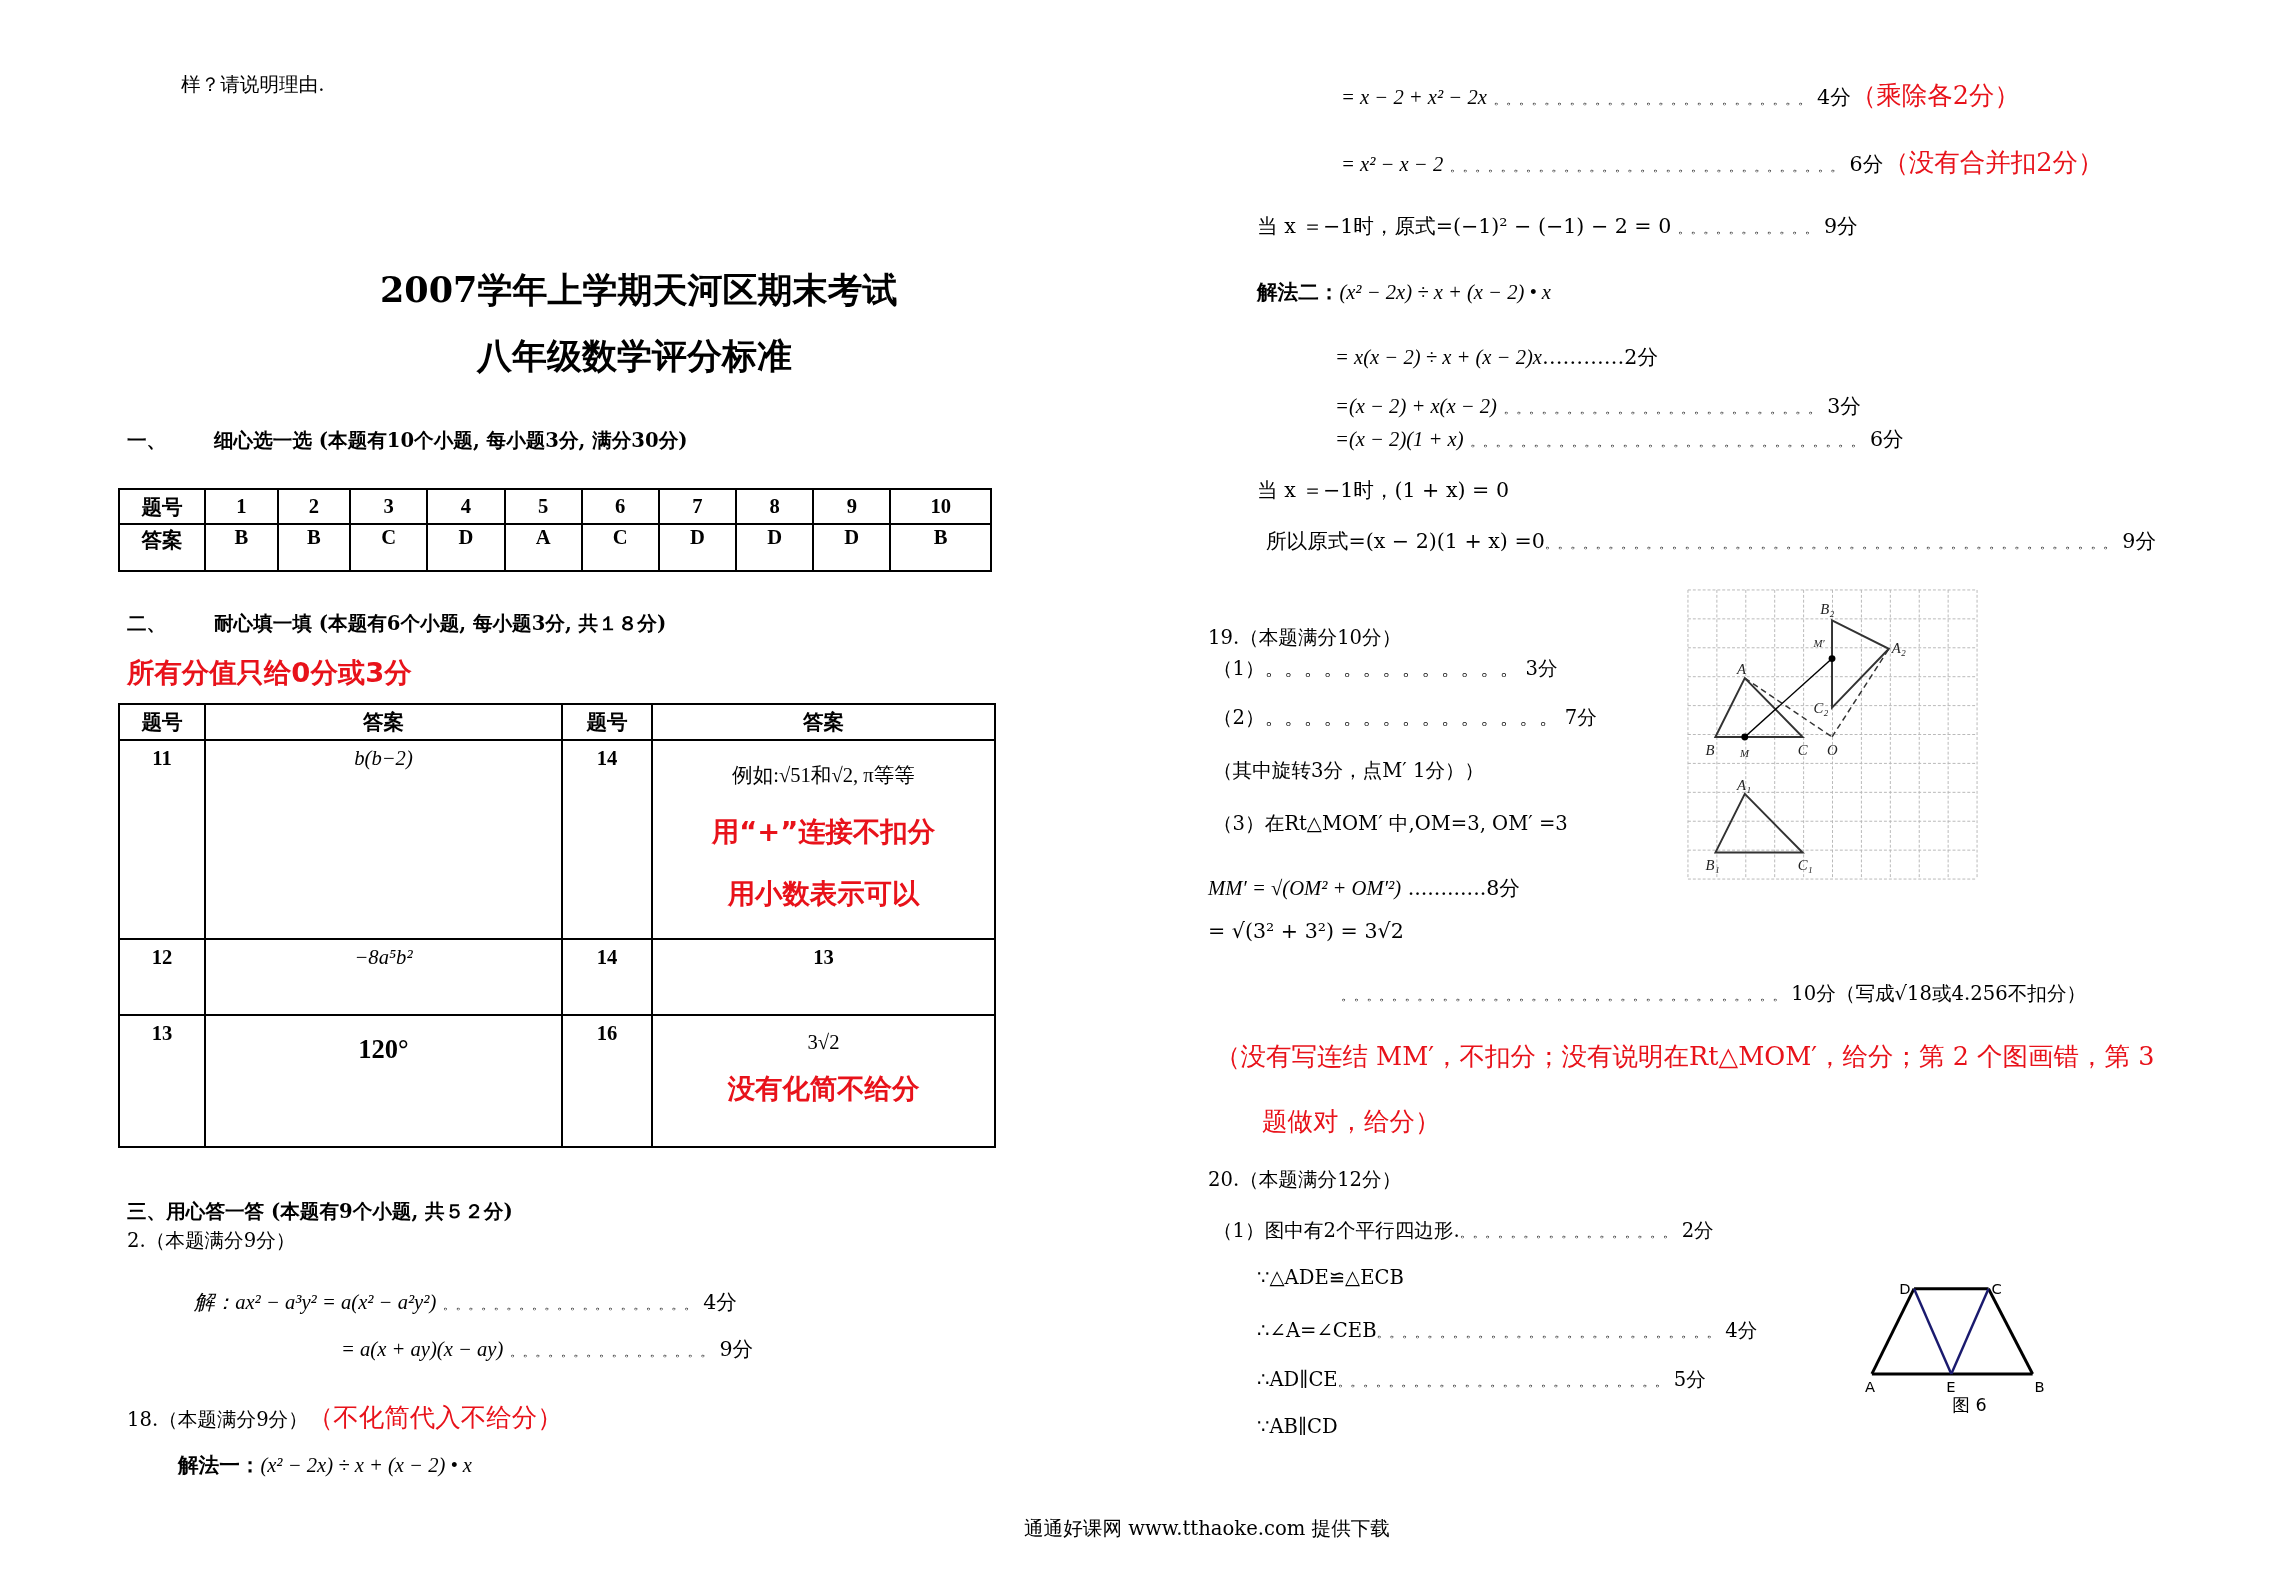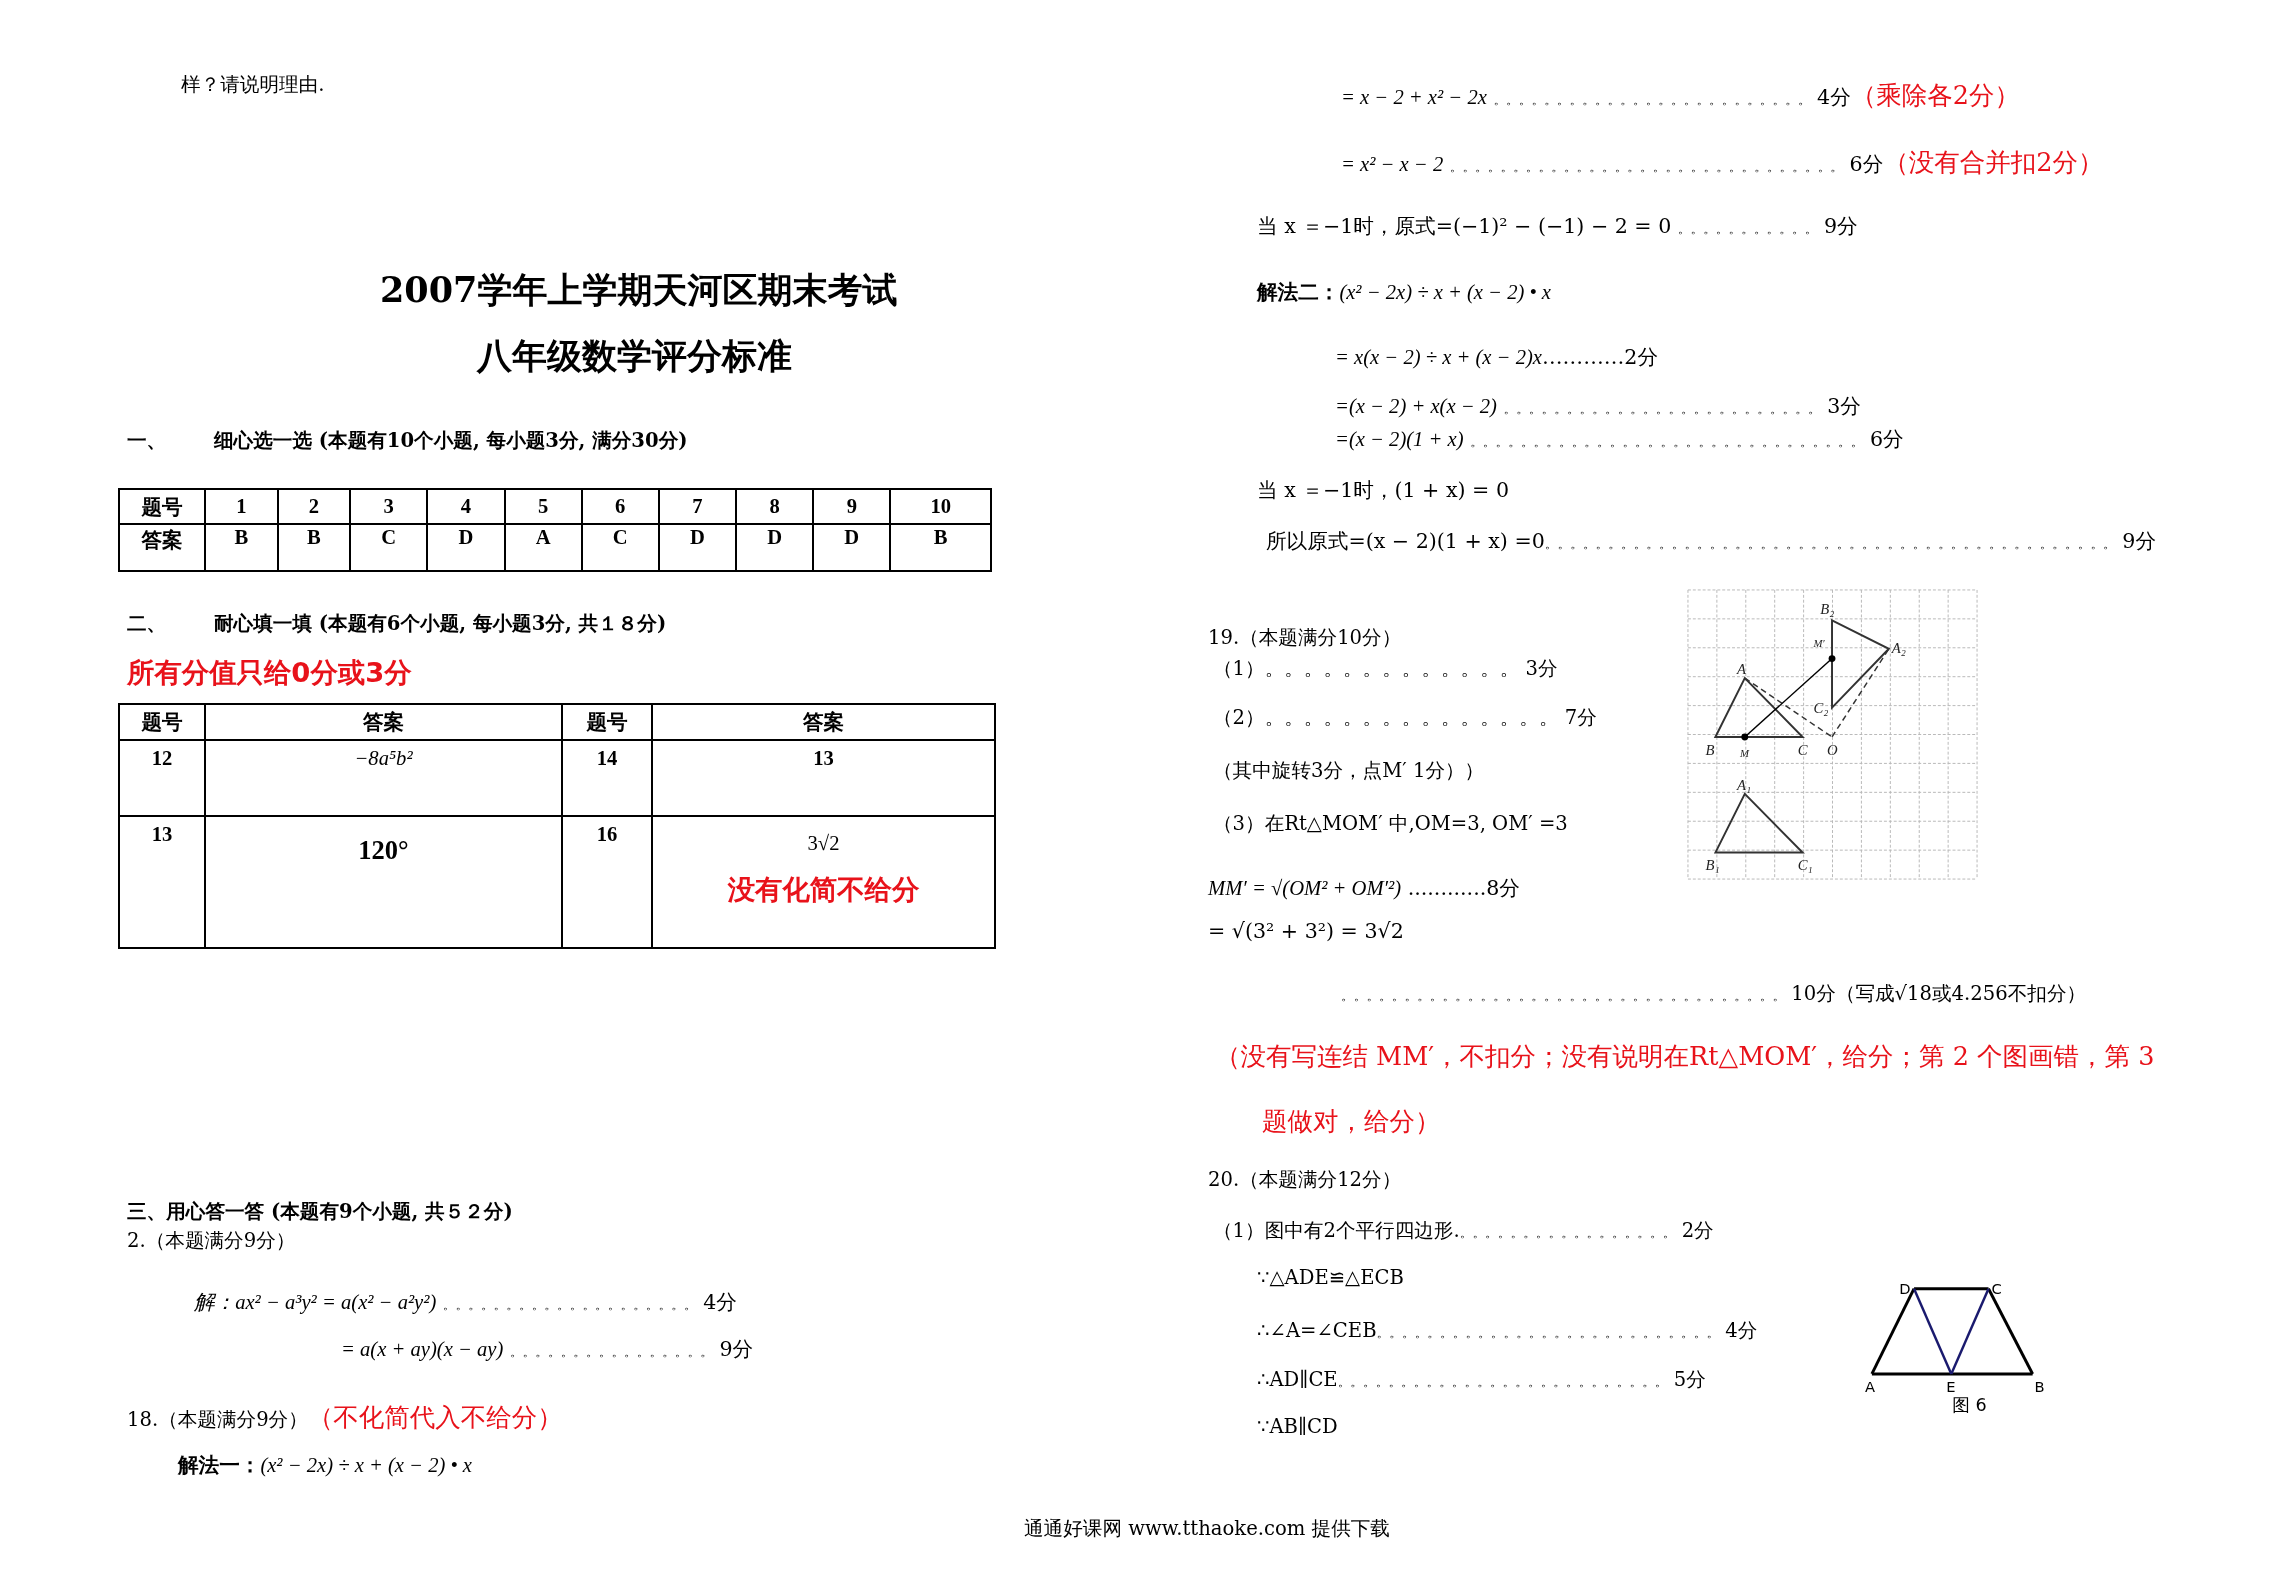--- a/index.html
+++ b/index.html
@@ -71,20 +71,30 @@
 <div class="abs s20 bold" style="left:214px; top:610px;">耐心填一填 (本题有6个小题, 每小题3分, 共１８分)</div>
 <div class="abs bold red s28 sans" style="left:127px; top:655px;">所有分值只给0分或3分</div>
 
 <table class="grid" id="t2" style="left:118px; top:703px; width:878px;">
   <tbody>
       <tr class="hdr">
     <td style="width:82px;">题号</td>
     <td style="width:353px;">答案</td>
     <td style="width:86px;">题号</td>
     <td>答案</td>
+  </tr>
+  <tr style="height:199px;">
+    <td class="bold">11</td>
+    <td class="math">b(b−2)</td>
+    <td class="bold">14</td>
+    <td>
+      <span class="cellline" style="margin-top:13.7px;">例如:√51和√2, π等等</span>
+      <span class="cellline redbig" style="margin-top:25.5px;">用“+”连接不扣分</span>
+      <span class="cellline redbig" style="margin-top:25.5px;">用小数表示可以</span>
+    </td>
   </tr>
   <tr style="height:76px;">
     <td class="bold">12</td>
     <td class="math">−8a⁵b²</td>
     <td class="bold">14</td>
     <td class="big">13</td>
   </tr>
   <tr style="height:132px;">
     <td class="bold">13</td>
     <td>

